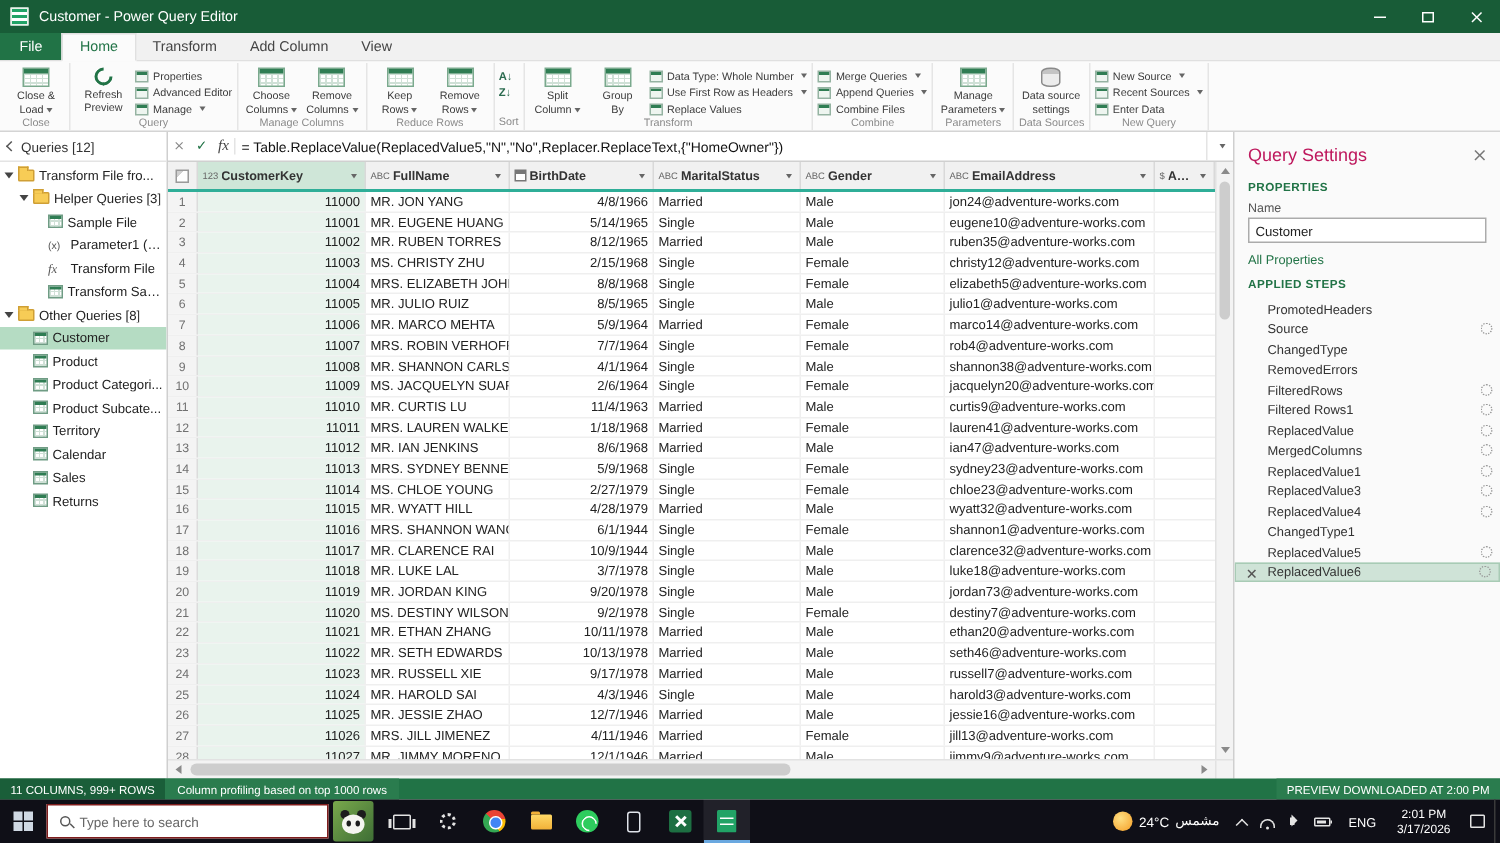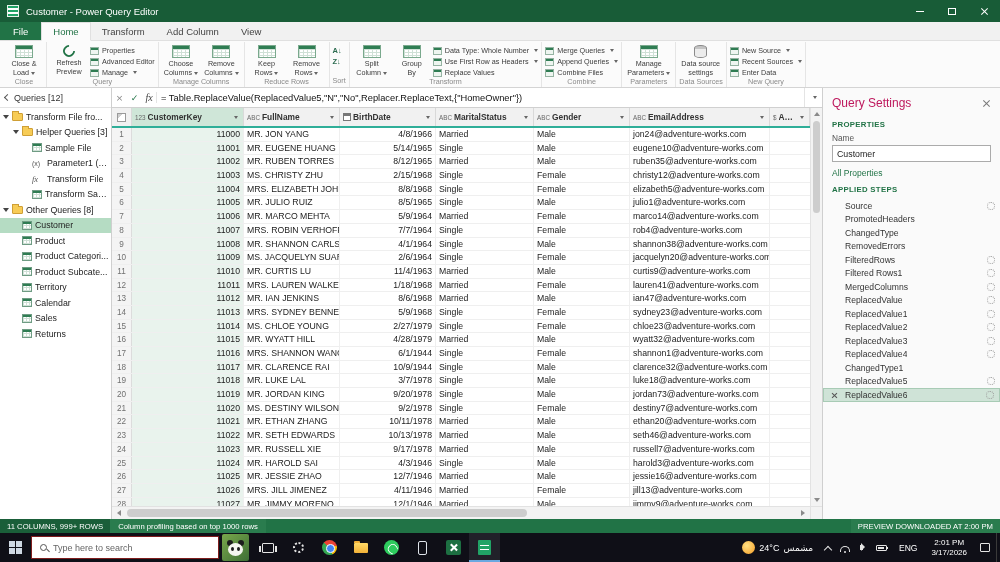--- a/index.html
+++ b/index.html
@@ -873,54 +873,50 @@
             <i class="x2"></i>
           </span>
       </div>
       <div class="qs-sec">PROPERTIES</div>
       <div class="qs-namelabel">Name</div>
       <input class="qs-input" value="Customer" style="">
       <a class="qs-link" href="#">All Properties</a>
       <div class="qs-sec">APPLIED STEPS</div>
       <div class="steps">
           <div class="step">
+            <span class="step-label">PromotedHeaders</span>
+          </div>
+          <div class="step">
             <span class="step-label">Source</span>
             <span class="gear"></span>
           </div>
           <div class="step">
-            <span class="step-label">PromotedHeaders</span>
-          </div>
-          <div class="step">
             <span class="step-label">ChangedType</span>
           </div>
           <div class="step">
             <span class="step-label">RemovedErrors</span>
           </div>
           <div class="step">
             <span class="step-label">FilteredRows</span>
             <span class="gear"></span>
           </div>
           <div class="step">
             <span class="step-label">Filtered Rows1</span>
             <span class="gear"></span>
           </div>
           <div class="step">
+            <span class="step-label">ReplacedValue</span>
+            <span class="gear"></span>
+          </div>
+          <div class="step">
             <span class="step-label">MergedColumns</span>
             <span class="gear"></span>
           </div>
           <div class="step">
-            <span class="step-label">ReplacedValue</span>
-            <span class="gear"></span>
-          </div>
-          <div class="step">
             <span class="step-label">ReplacedValue1</span>
-            <span class="gear"></span>
-          </div>
-          <div class="step">
-            <span class="step-label">ReplacedValue2</span>
             <span class="gear"></span>
           </div>
           <div class="step">
             <span class="step-label">ReplacedValue3</span>
             <span class="gear"></span>
           </div>
           <div class="step">
             <span class="step-label">ReplacedValue4</span>
             <span class="gear"></span>
           </div>

